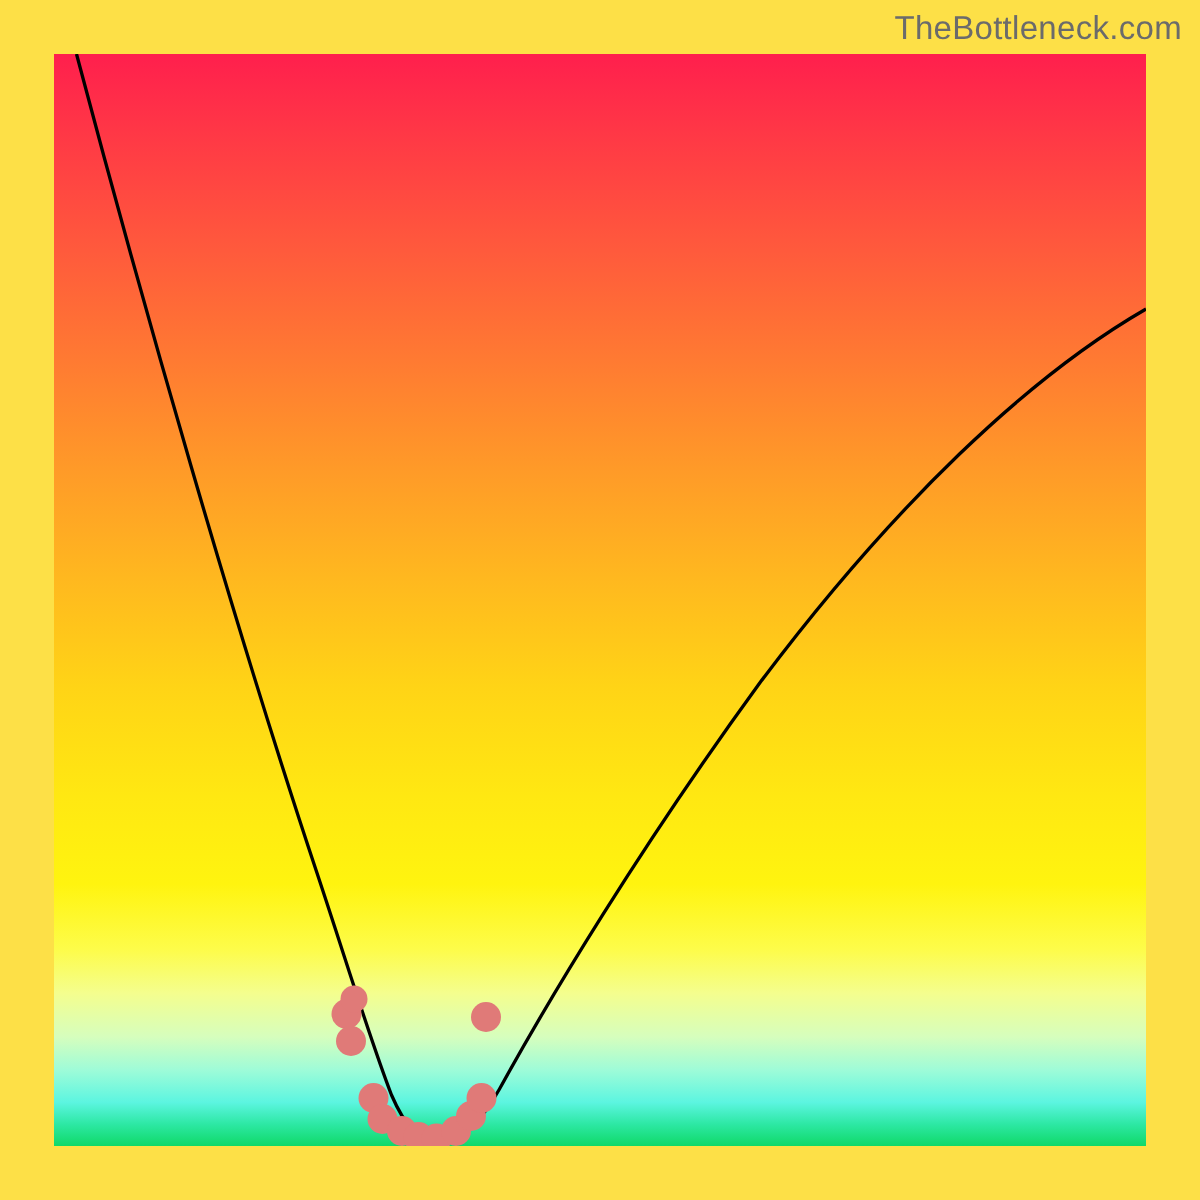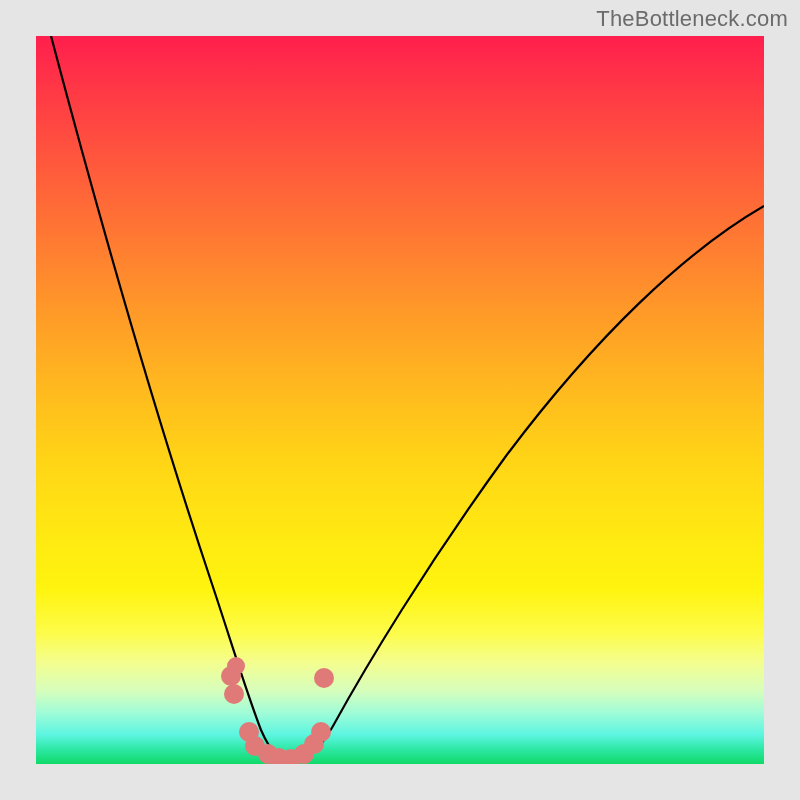--- a/index.html
+++ b/index.html
@@ -10,21 +10,21 @@
     background: #000;
     overflow: hidden;
     font-family: Arial, Helvetica, sans-serif;
   }
   .frame {
     position: absolute;
     left: 0;
     top: 0;
     width: 800px;
     height: 800px;
-    background: #e5e5e5;
+    background: #fde047;
   }
   .plot {
     position: absolute;
     left: 36px;
     top: 36px;
     width: 728px;
     height: 728px;
     overflow: hidden;
   }
   .gradient {

